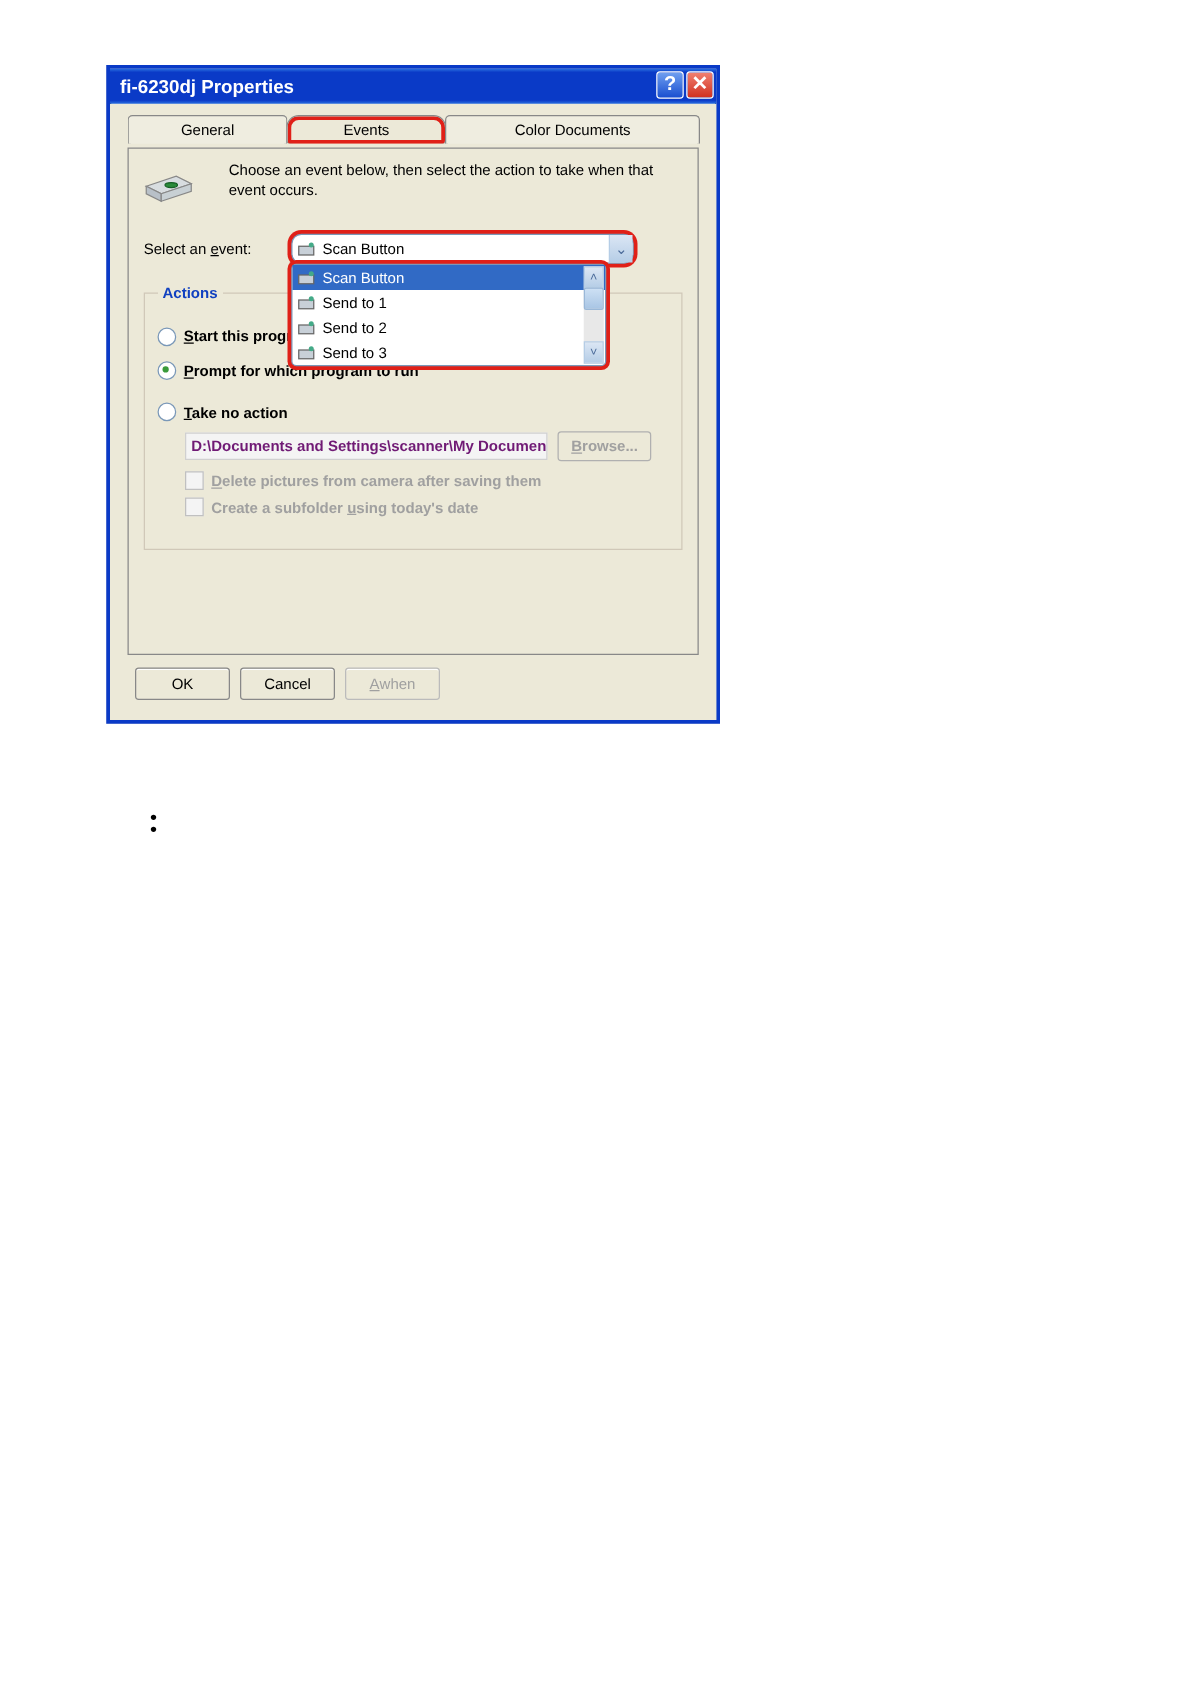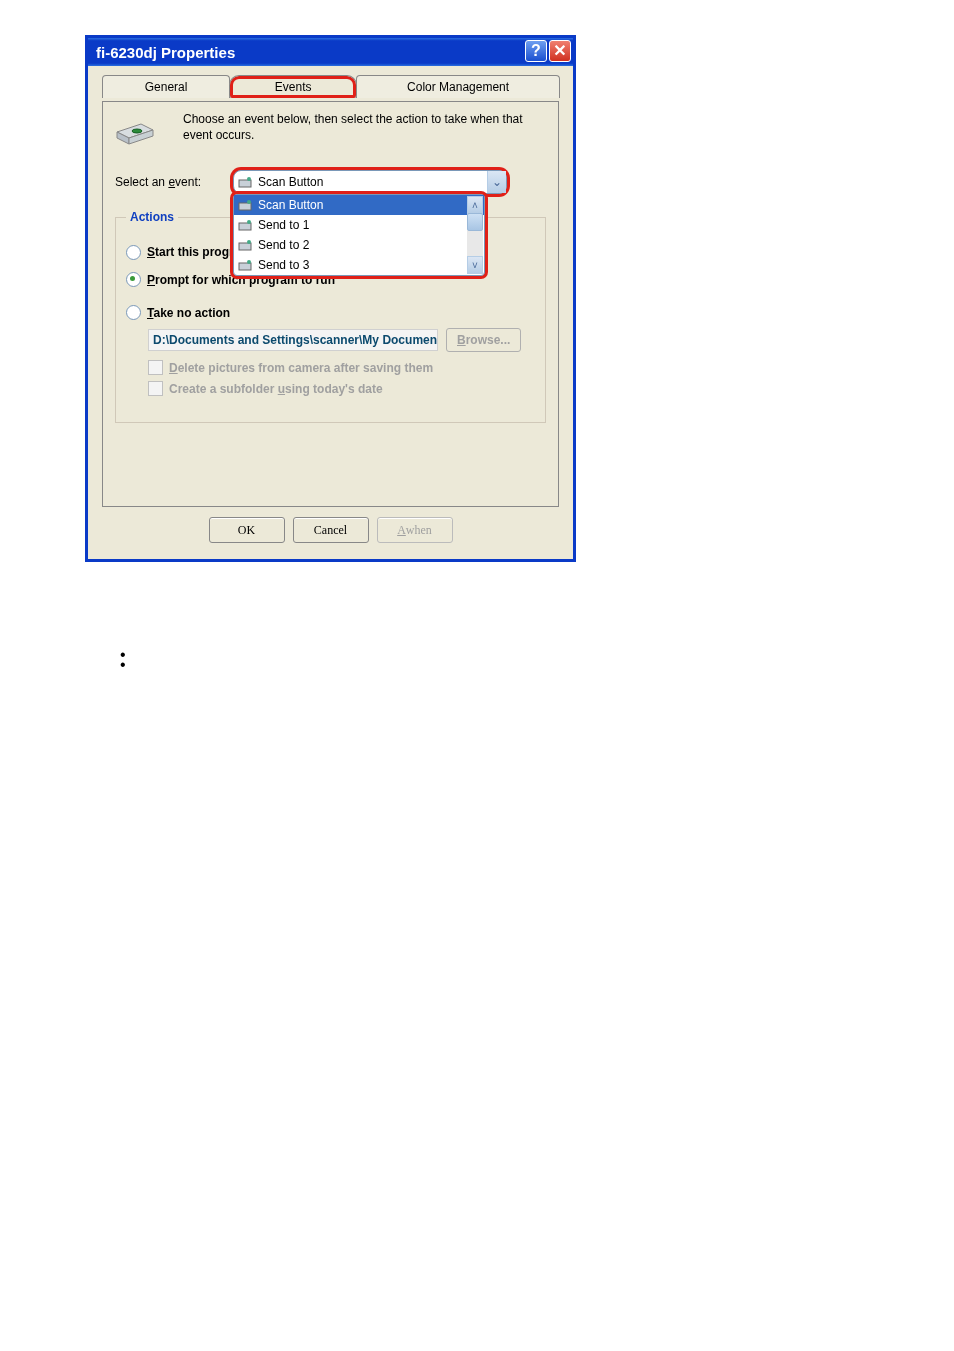--- a/index.html
+++ b/index.html
@@ -8,21 +8,21 @@
     font-family: Tahoma, sans-serif;
     font-size: 12px;
     background: #ffffff;
     width: 954px;
     height: 1351px;
     position: relative;
   }
   .window {
     position: absolute;
     left: 85px;
-    top: 35px;
+    top: 52px;
     width: 485px;
     border: 3px solid #0a3ac7;
     background: #ece9d8;
     box-shadow: 0 0 0 1px #000 inset;
   }
   .titlebar {
     background: linear-gradient(to bottom, #2a6fe0 0%, #0a3ac7 10%, #0a3ac7 90%, #2a6fe0 100%);
     color: #fff;
     font-weight: bold;
     font-size: 15px;
@@ -257,21 +257,21 @@
     display: flex;
     align-items: center;
     gap: 8px;
     margin: 8px 0;
   }
   .path-input {
     width: 280px;
     height: 20px;
     border: 1px solid #d0d0d0;
     background: #f4f4f4;
-    color: #0c4a6e;
+    color: #701a75;
     padding: 0 4px;
     font-size: 12px;
     display: flex;
     align-items: center;
     white-space: nowrap;
     overflow: hidden;
   }
   .browse-btn {
     height: 22px;
     padding: 0 10px;
@@ -283,24 +283,23 @@
   }
   .checkbox-row { display: flex; align-items: center; gap: 6px; margin: 6px 0 6px 22px; }
   .checkbox {
     width: 13px; height: 13px;
     border: 1px solid #c0c0c0;
     background: #f4f4f4;
     flex-shrink:0;
   }
   .footer {
     display: flex;
-    justify-content: center;
+    justify-content: flex-start;
     gap: 8px;
     padding: 10px 6px 4px 6px;
-    font-family: Liberation Serif, serif;
   }
   .btn {
     min-width: 74px;
     height: 24px;
     border: 1px solid #888;
     border-radius: 3px;
     background: #ece9d8;
     display: flex;
     align-items: center;
     justify-content: center;
@@ -328,21 +327,21 @@
       <div class="title-btn help-btn">?</div>
       <div class="title-btn close-btn">✕</div>
     </div>
   </div>
 
   <div class="body">
     <div class="tabs">
       <div class="tab-row">
         <div class="tab front-row" style="flex:1">General</div>
         <div class="tab front-row active circled" style="flex:1">Events</div>
-        <div class="tab front-row" style="flex:1.6">Color Management</div>
+        <div class="tab front-row" style="flex:1.6">Color Documents</div>
       </div>
     </div>
 
     <div class="content-panel">
       <div class="desc-row">
         <div class="scanner-icon">
           <svg viewBox="0 0 40 34">
             <polygon points="2,20 26,12 38,18 14,26" fill="#d8dde0" stroke="#888"></polygon>
             <polygon points="2,20 14,26 14,32 2,26" fill="#b8c0c8" stroke="#888"></polygon>
             <polygon points="14,26 38,18 38,24 14,32" fill="#c8d0d4" stroke="#888"></polygon>

